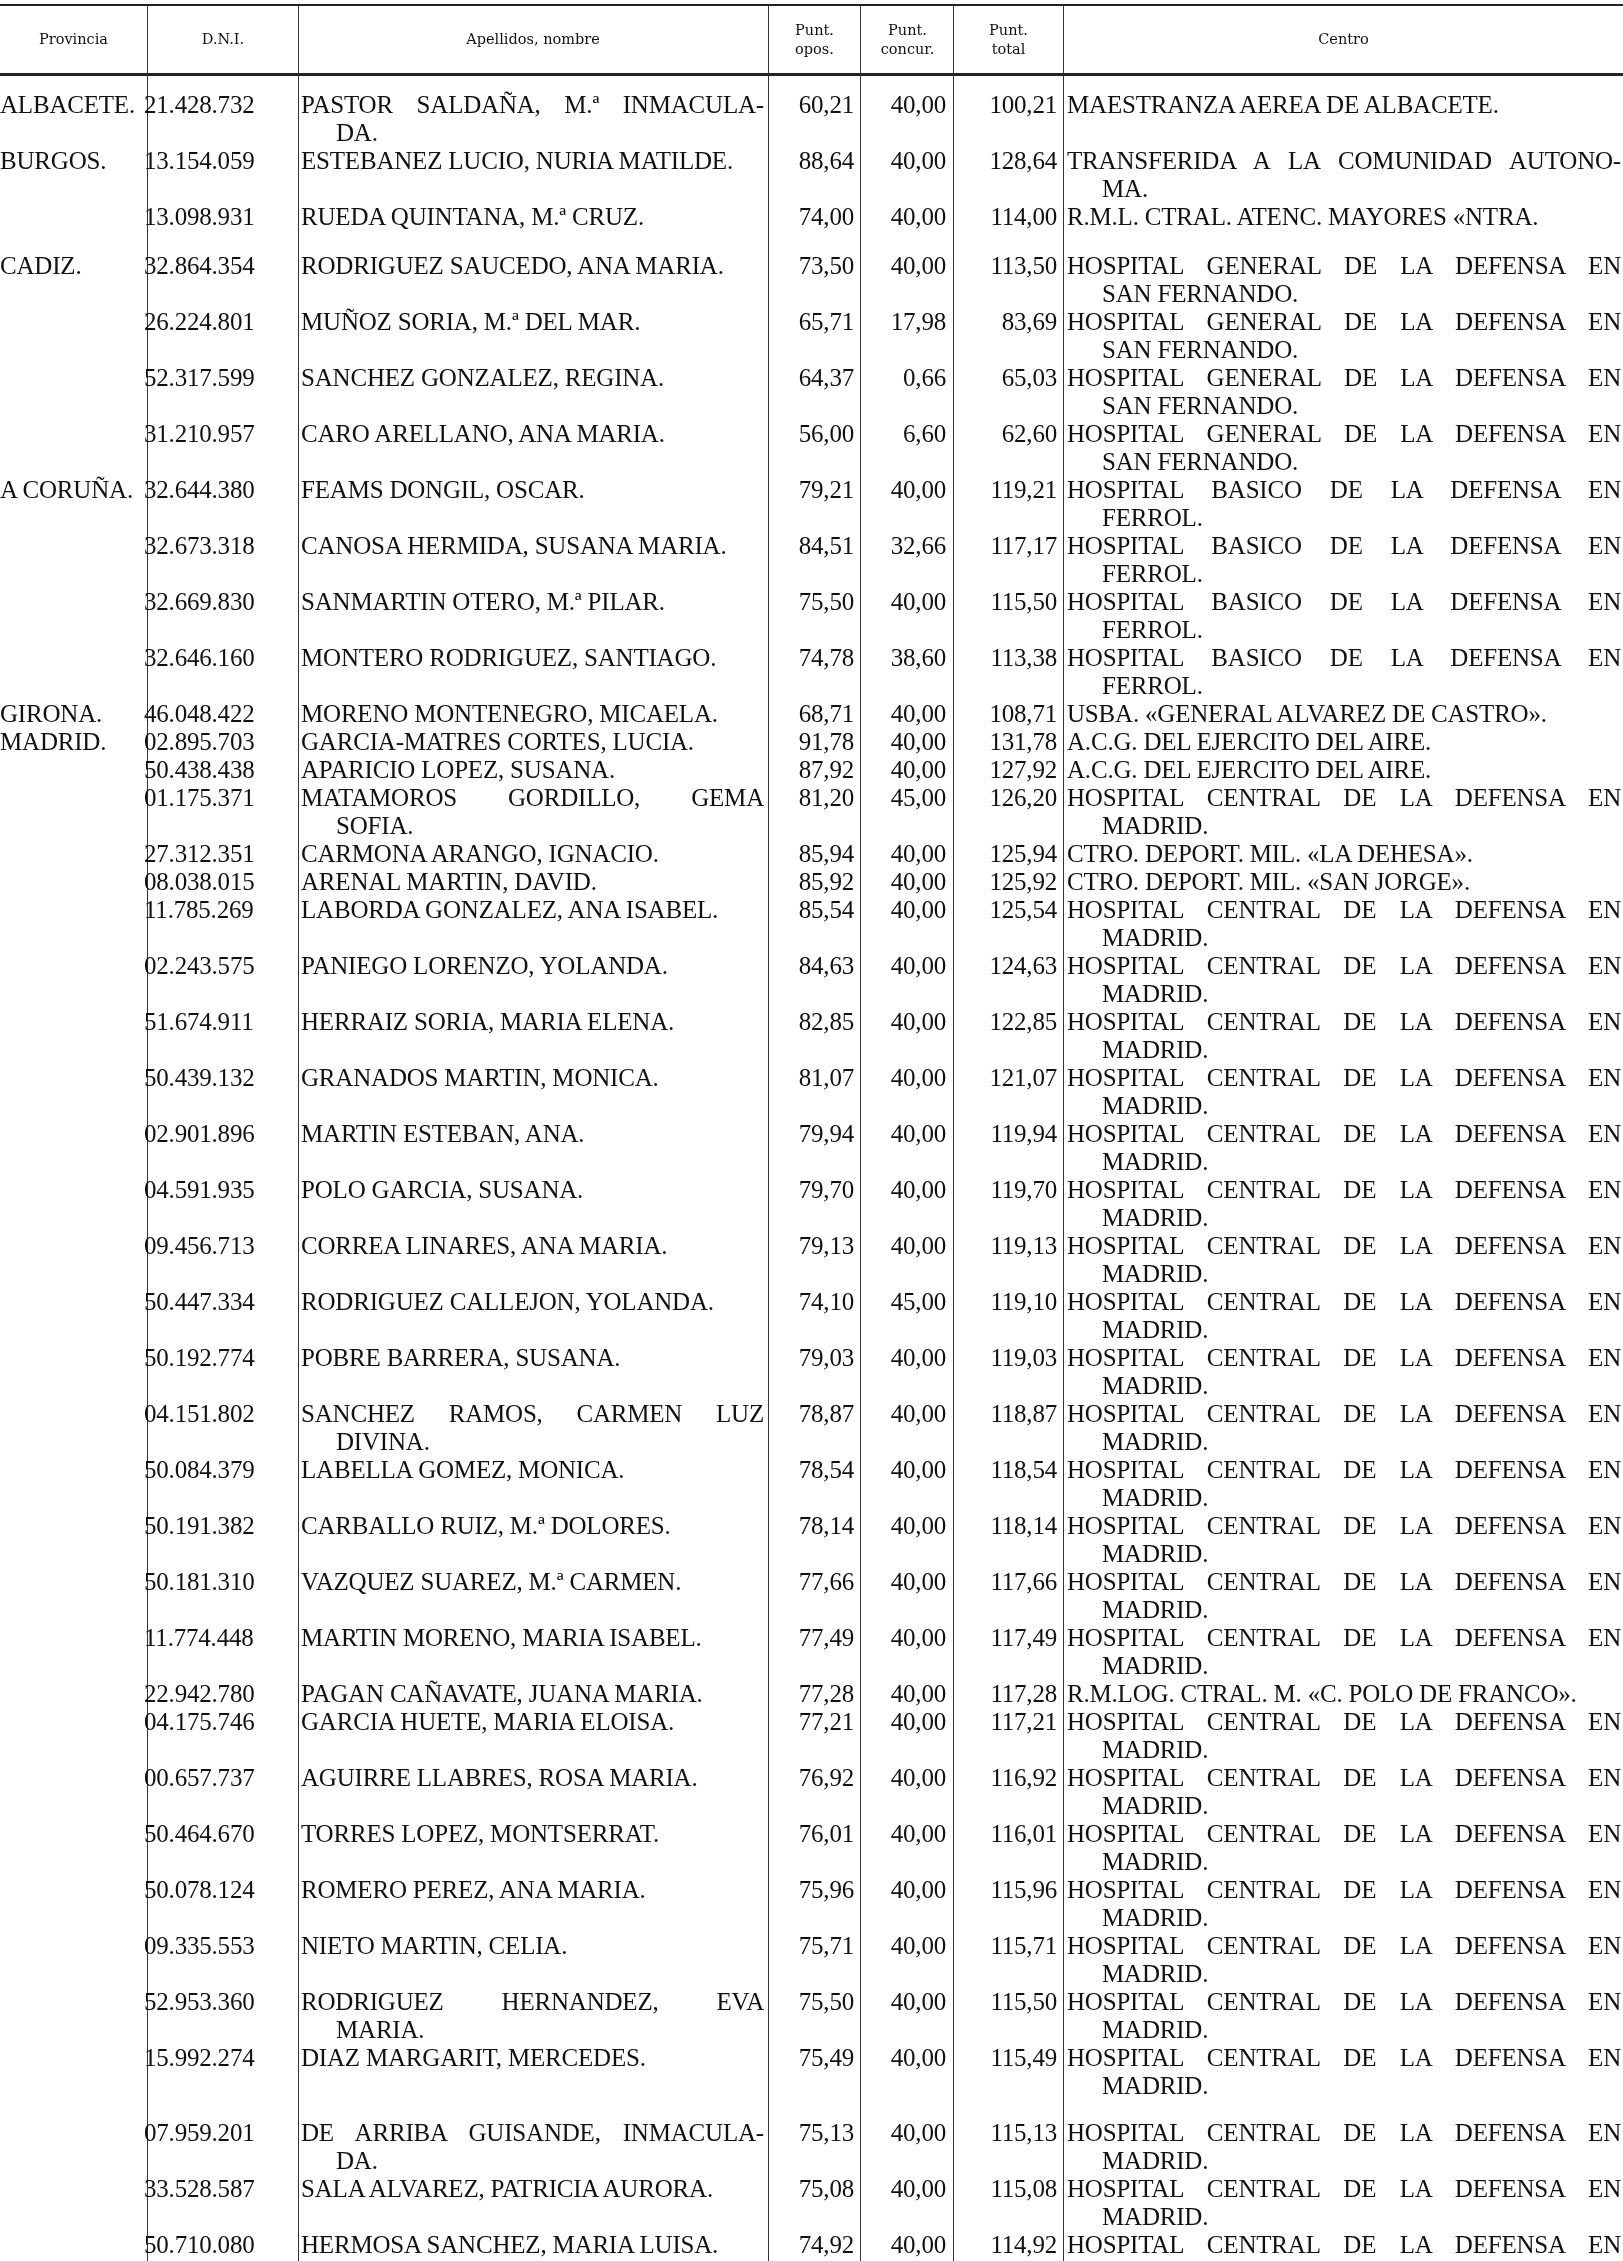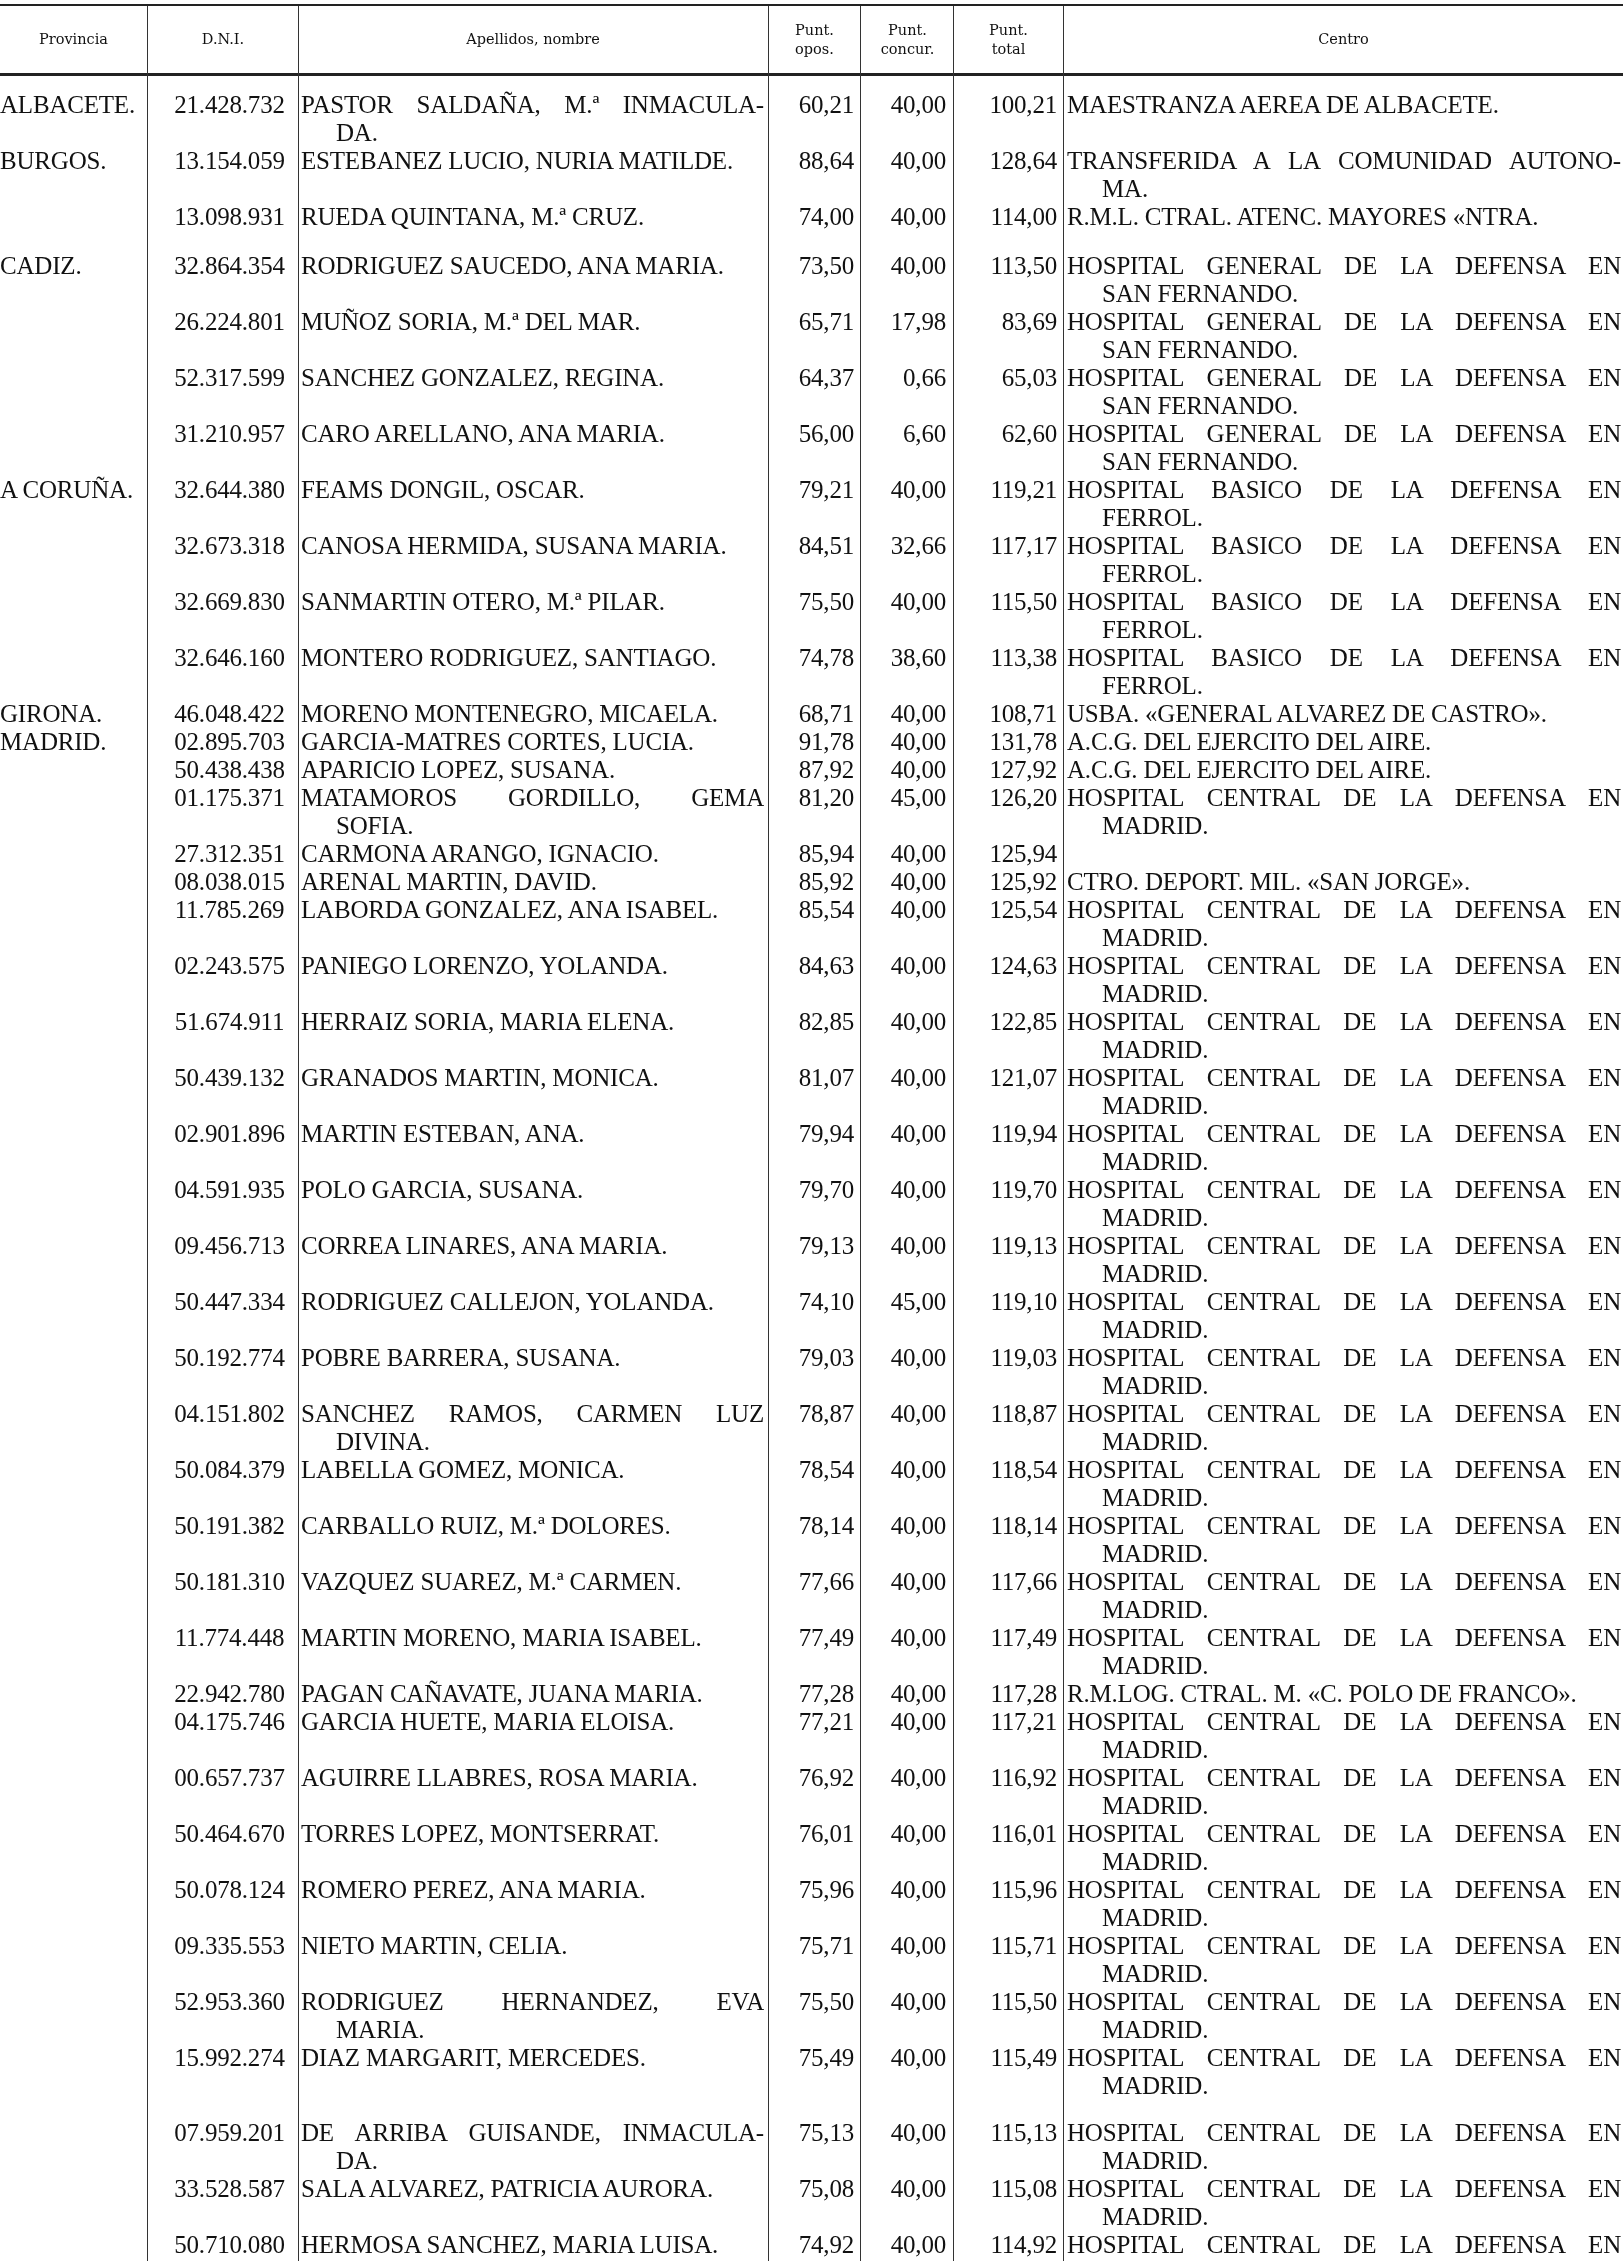--- a/index.html
+++ b/index.html
@@ -21,21 +21,21 @@
   }
   .body-rows { position: absolute; top: 91px; left: 0; width: 1623px; }
   .row { position: relative; width: 1623px; }
   .cell {
     position: absolute; top: 0;
     font-family: "Liberation Serif", "DejaVu Serif", serif;
     font-size: 25px; line-height: 28px; white-space: nowrap;
     transform-origin: left top; letter-spacing: -0.2px;
   }
   .c-prov { left: 0; width: 148px; }
-  .c-dni  { left: 156px; width: 147px; text-align: center; }
+  .c-dni  { left: 144px; width: 147px; text-align: left; }
   .c-name { left: 301px; width: 463px; }
   .c-opos { left: 769px; width: 85px; text-align: right; }
   .c-conc { left: 860px; width: 86px; text-align: right; }
   .c-tot  { left: 953px; width: 104px; text-align: right; }
   .c-cen  { left: 1067px; width: 554px; }
   .line { display: block; height: 28px; overflow: hidden; }
   .line.just { text-align: justify; text-align-last: justify; }
   .line.cont { padding-left: 35px; }
 </style>
 </head>
@@ -446,20 +446,23 @@
         </div>
         <div class="cell c-opos">
           <span class="line">85,94</span>
         </div>
         <div class="cell c-conc">
           <span class="line">40,00</span>
         </div>
         <div class="cell c-tot">
           <span class="line">125,94</span>
         </div>
+        <div class="cell c-cen">
+          <span class="line">CTRO. DEPORT. MIL. «LA DEHESA».</span>
+        </div>
       </div>
       <div class="row" style="height: 28px;">
         <div class="cell c-prov">
           <span class="line"></span>
         </div>
         <div class="cell c-dni">
           <span class="line">08.038.015</span>
         </div>
         <div class="cell c-name">
           <span class="line">ARENAL MARTIN, DAVID.</span>

